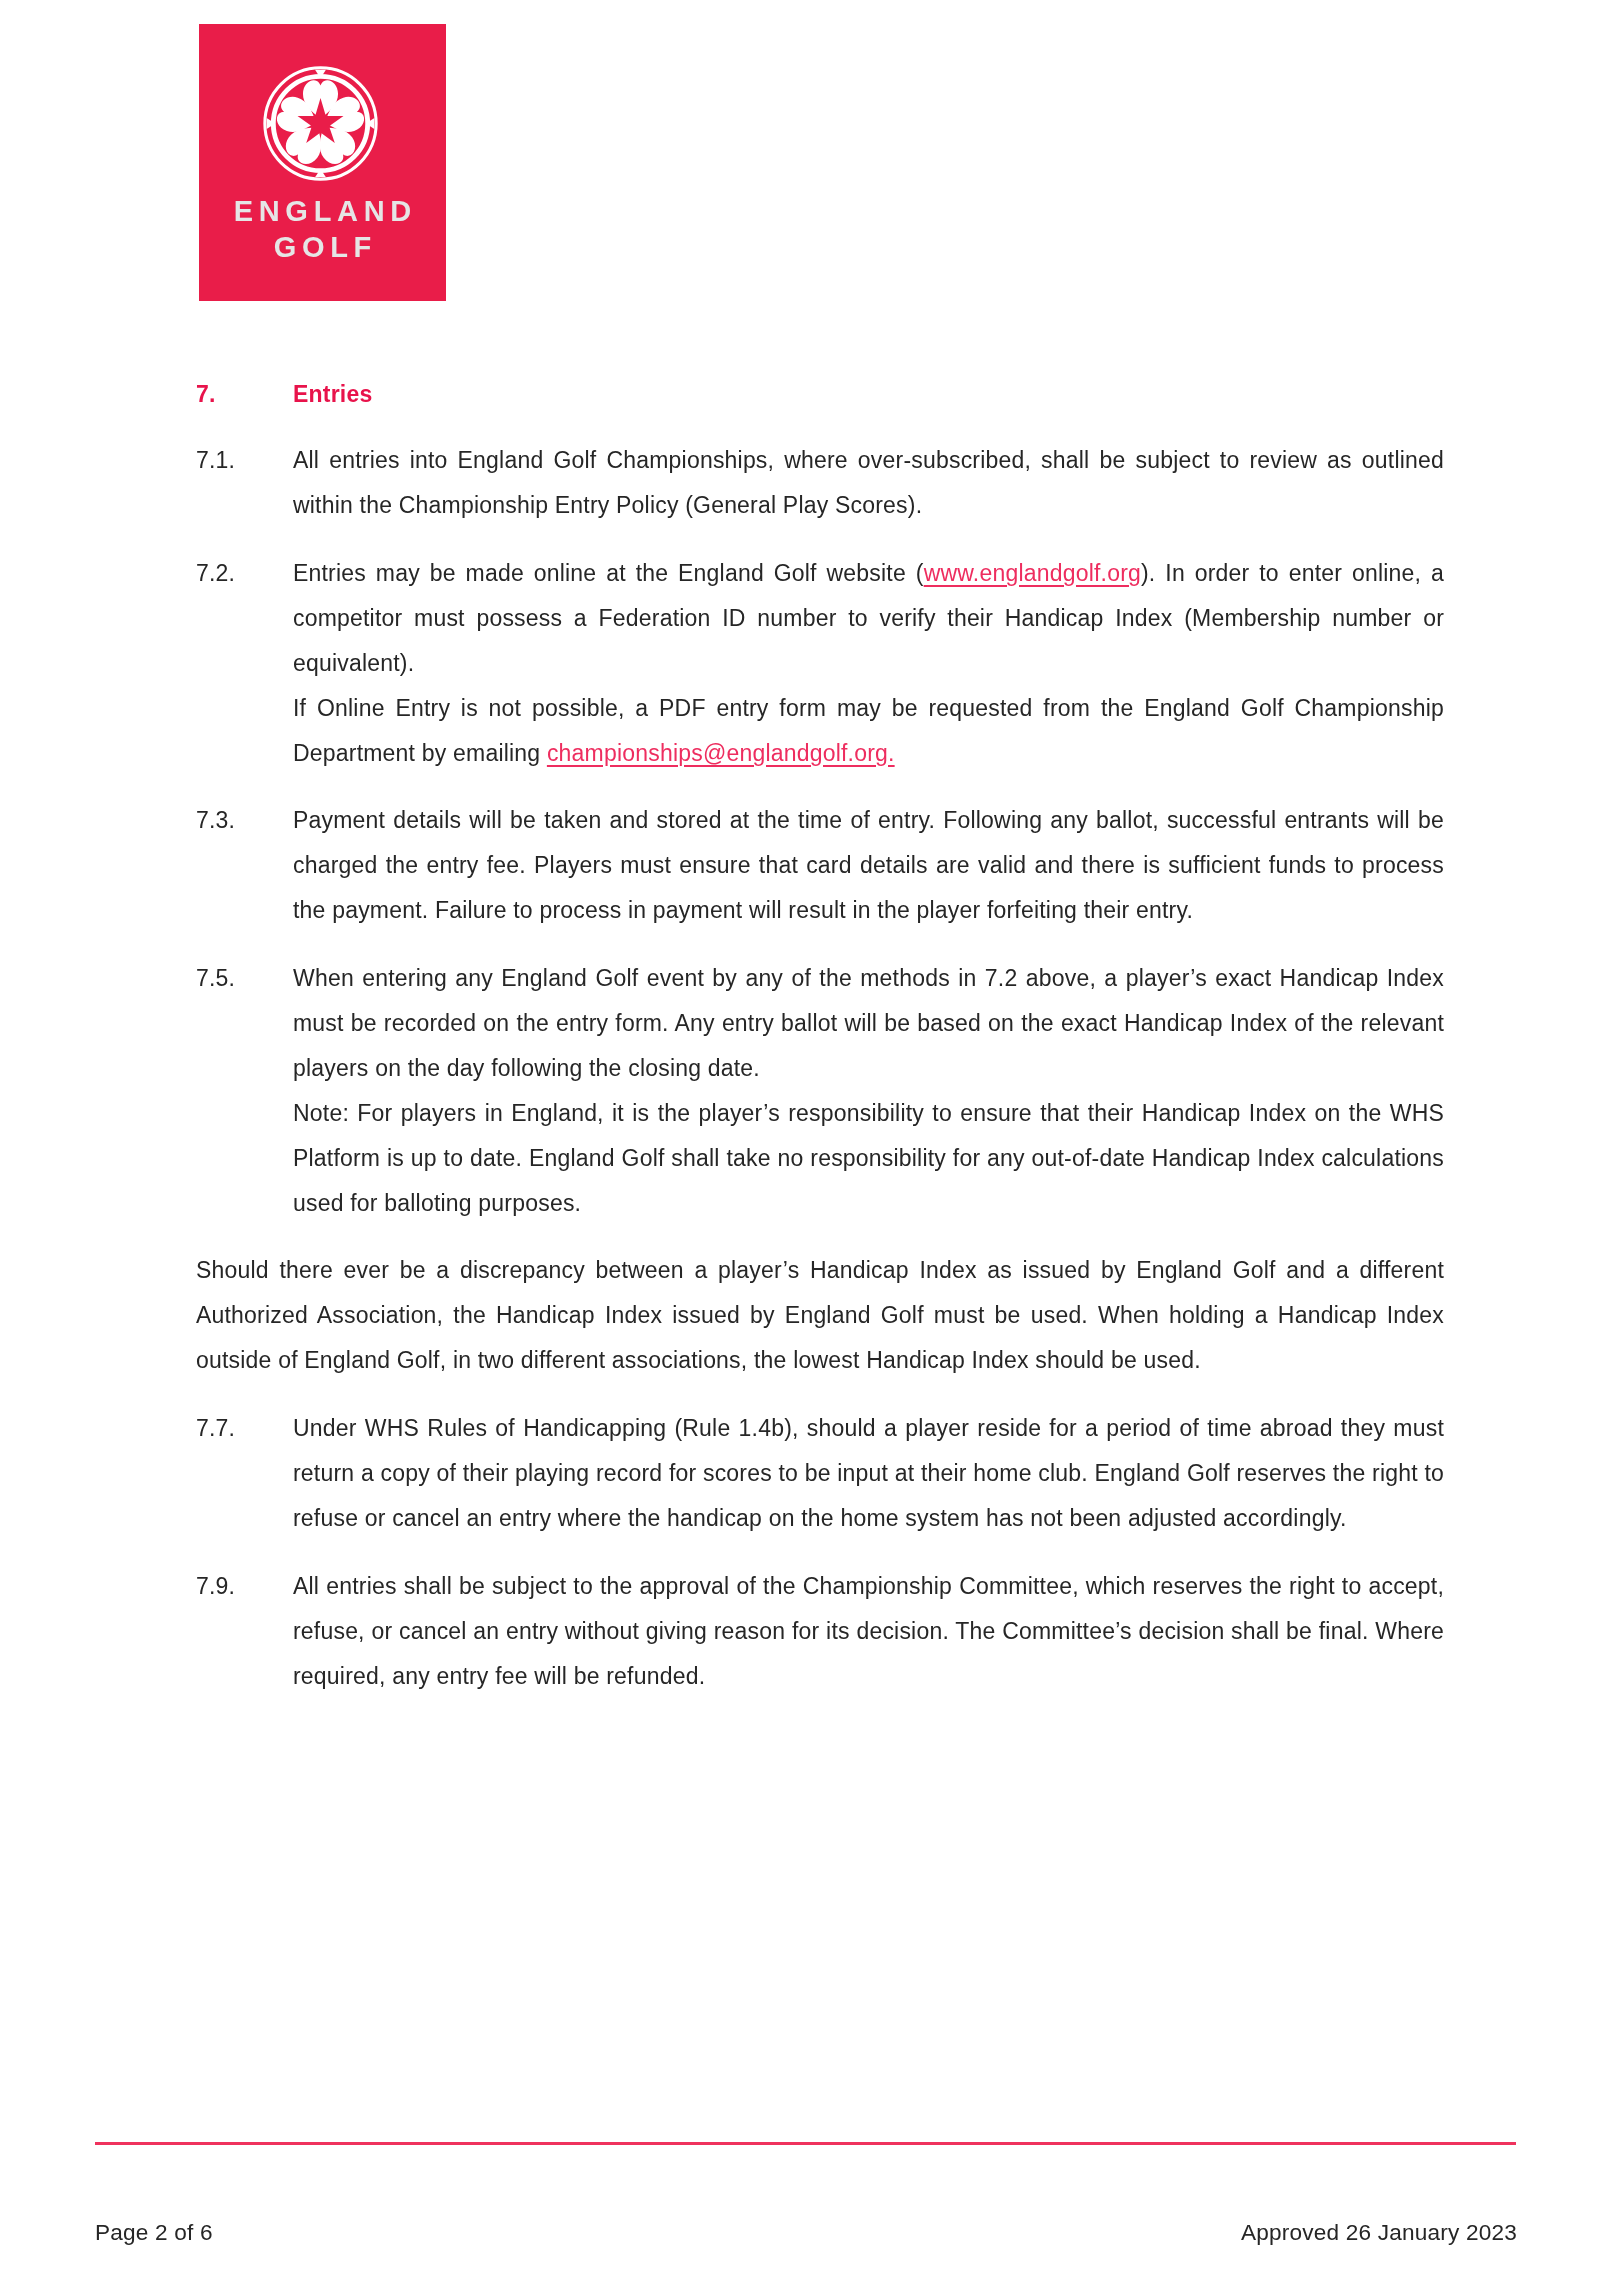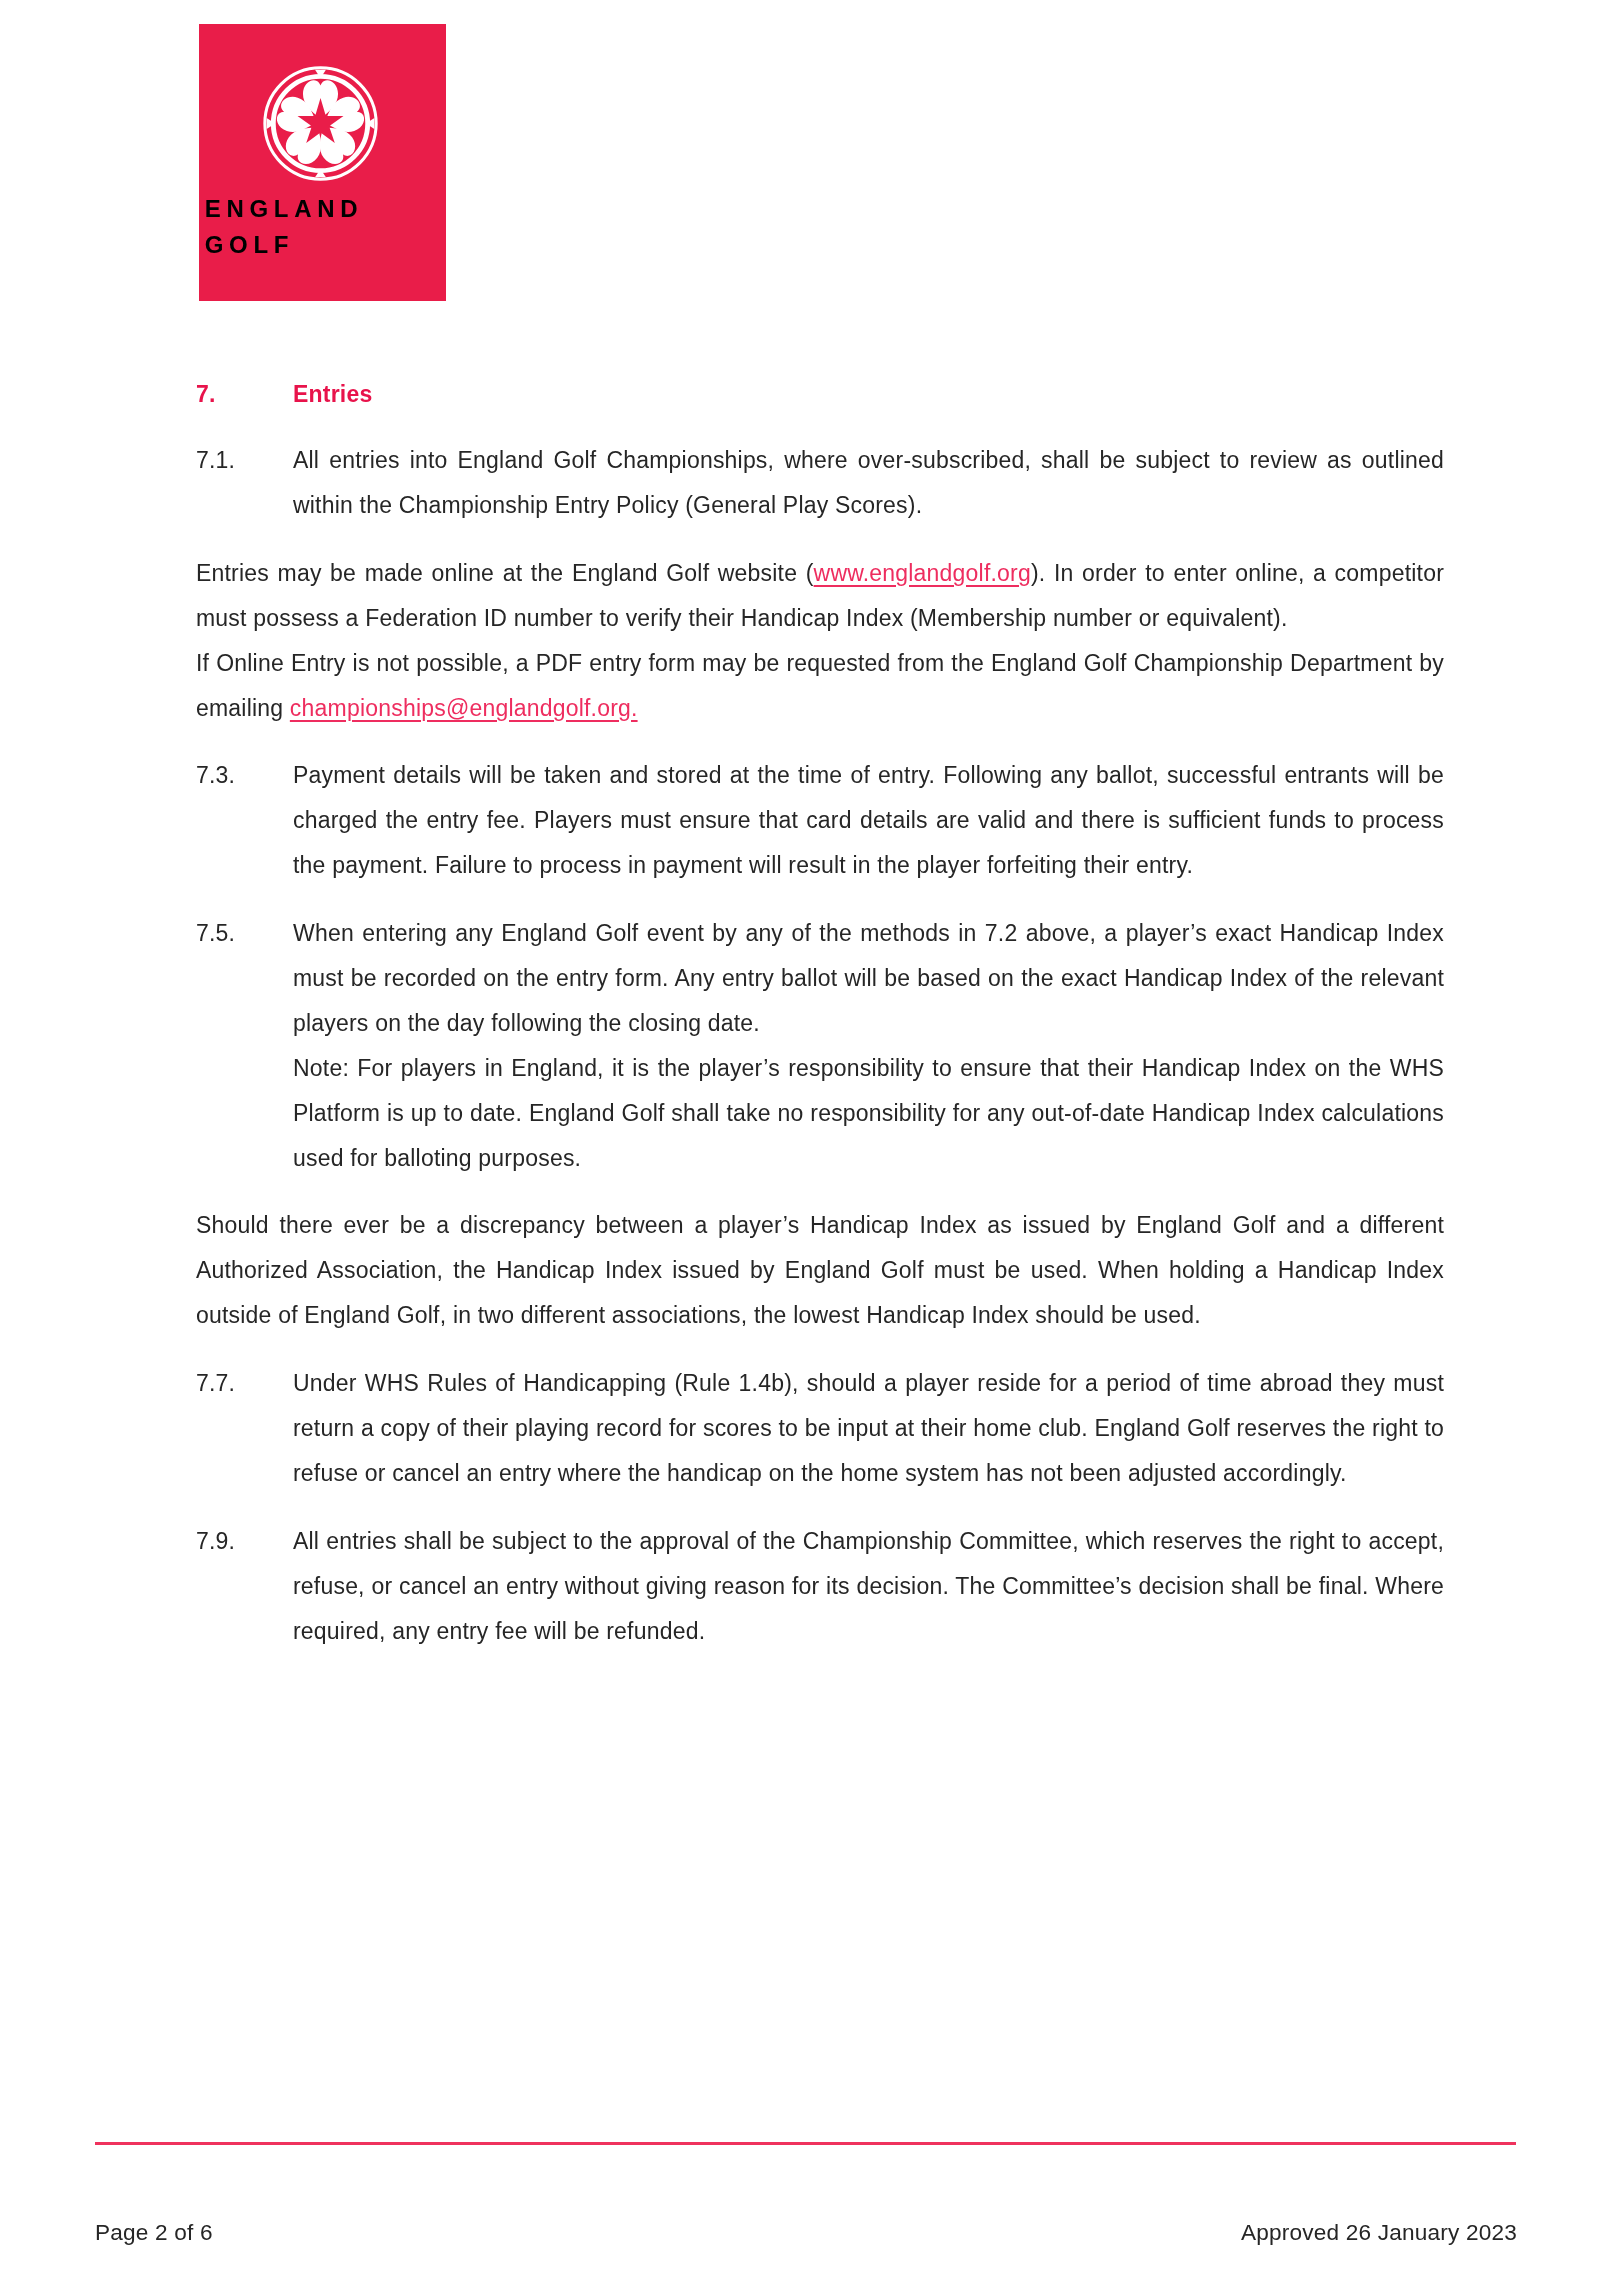--- a/index.html
+++ b/index.html
@@ -21,22 +21,22 @@
   
   .logo{
     position:absolute;left:199px;top:24px;width:247px;height:277px;
     background:var(--logo-red);
   }
   .logo svg{position:absolute;left:61px;top:39px;width:121px;height:121px;display:block;}
   .emblem-white{fill:#ffffff;}
   .emblem-ring{fill:none;stroke:#ffffff;}
   .emblem-star{fill:var(--logo-red);}
   .logo-line{
-    position:absolute;left:0;width:100%;text-align:left;
-    color:#000000;font-weight:600;font-size:24px;letter-spacing:5.7px;
+    position:absolute;left:0;width:100%;text-align:center;
+    color:#e5e5e5;font-weight:600;font-size:29px;letter-spacing:5.7px;
     text-indent:5.7px; 
     white-space:nowrap;
   }
   .logo-line1{top:171px;}
   .logo-line2{top:207px;}
   
   .content{
     position:absolute;left:196px;top:372px;width:1248px;
     font-size:23px;line-height:45px;letter-spacing:0.2px;
   }
@@ -101,20 +101,21 @@
     <div class="section-heading">
       <span class="num-col">7.</span>
       <span>Entries</span>
     </div>
     <div id="clauses">
         <div class="clause">
           <div class="num-col">7.1.</div>
           <div class="clause-text"><span>All entries into England Golf Championships, where over-subscribed, shall be subject to review as outlined within the Championship Entry Policy (General Play Scores).</span></div>
         </div>
         <div class="clause">
+          <div class="num-col">7.2.</div>
           <div class="clause-text"><span>Entries may be made online at the England Golf website (</span><a class="inline-link" href="#">www.englandgolf.org</a><span>). In order to enter online, a competitor must possess a Federation ID number to verify their Handicap Index (Membership number or equivalent).</span><br><span>If Online Entry is not possible, a PDF entry form may be requested from the England Golf Championship Department by emailing </span><a class="inline-link" href="#">championships@englandgolf.org.</a></div>
         </div>
         <div class="clause">
           <div class="num-col">7.3.</div>
           <div class="clause-text"><span>Payment details will be taken and stored at the time of entry. Following any ballot, successful entrants will be charged the entry fee. Players must ensure that card details are valid and there is sufficient funds to process the payment. Failure to process in payment will result in the player forfeiting their entry.</span></div>
         </div>
         <div class="clause">
           <div class="num-col">7.5.</div>
           <div class="clause-text"><span>When entering any England Golf event by any of the methods in 7.2 above, a player’s exact Handicap Index must be recorded on the entry form. Any entry ballot will be based on the exact Handicap Index of the relevant players on the day following the closing date.</span><br><span>Note: For players in England, it is the player’s responsibility to ensure that their Handicap Index on the WHS Platform is up to date. England Golf shall take no responsibility for any out-of-date Handicap Index calculations used for balloting purposes.</span></div>
         </div>

